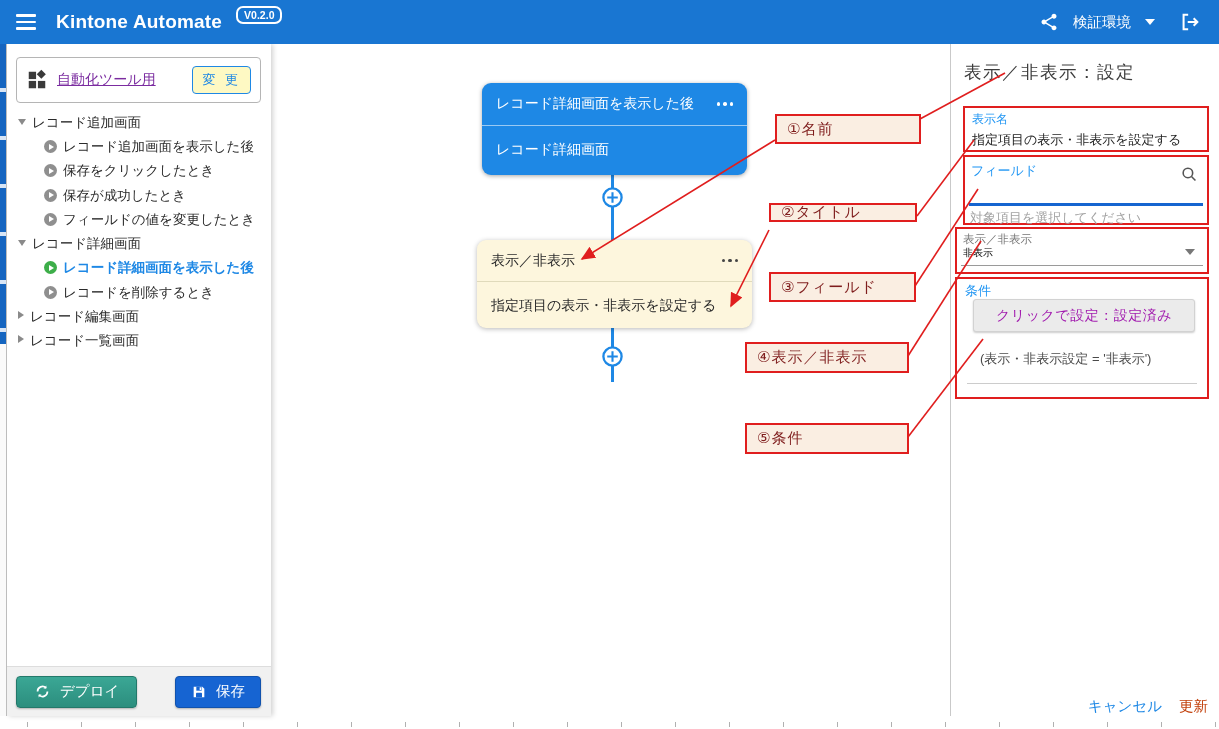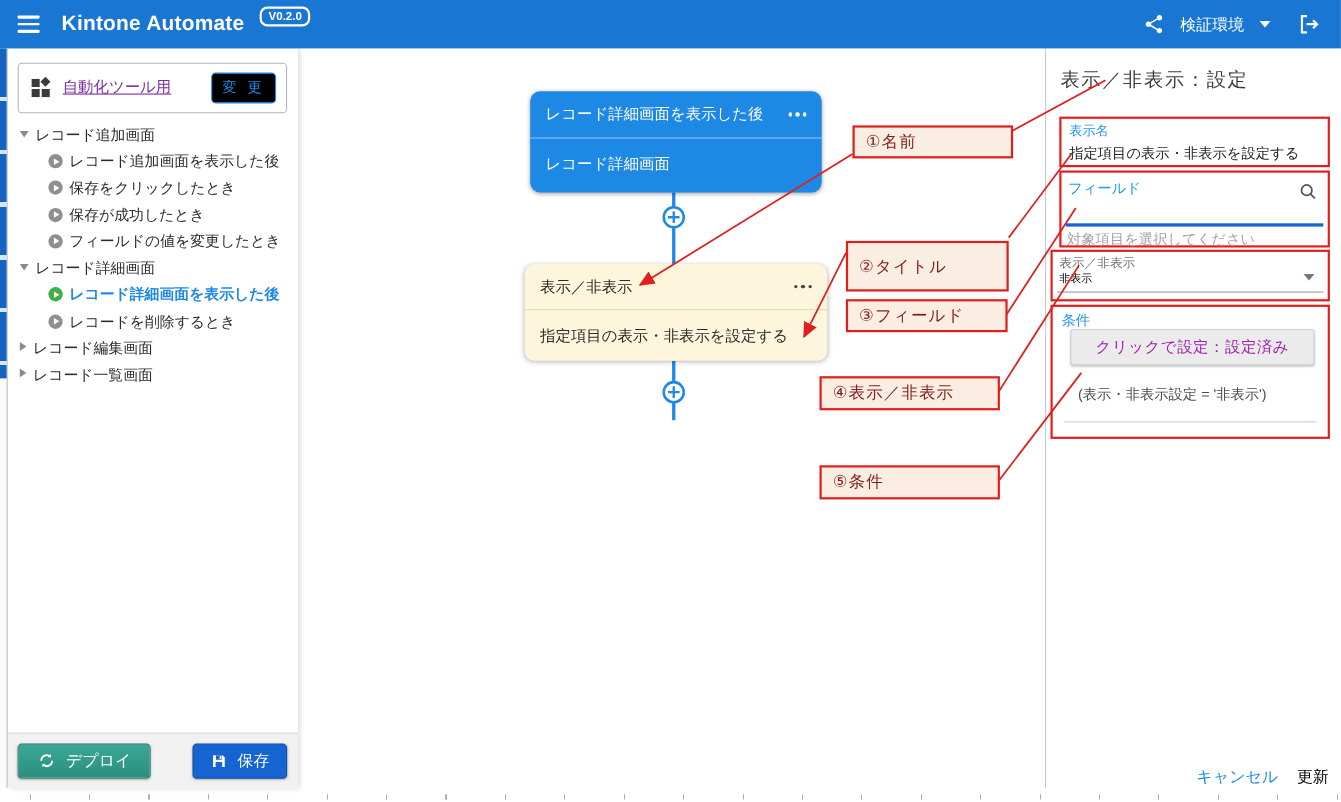--- a/index.html
+++ b/index.html
@@ -23,21 +23,21 @@
   
   .left-strip{position:absolute;left:0;top:44px;width:7px;height:672px;background:#fafafa;border-right:1px solid #bdbdbd;box-sizing:border-box;z-index:15;}
   .left-strip::before{content:"";position:absolute;left:0;top:0;width:6px;height:300px;
     background:repeating-linear-gradient(180deg,#1565c0 0 44px,#d7e5f6 44px 48px);}
   
   .sidebar{position:absolute;left:7px;top:44px;width:264px;height:672px;background:#fff;
     box-shadow:2px 0 5px rgba(0,0,0,.18);z-index:10;box-sizing:border-box;}
   .app-card{margin:13px 10px 4px 9px;border:1px solid #b5b5b5;border-radius:4px;
     padding:8px 9px;display:flex;align-items:center;gap:9px;background:#fff;}
   .app-link{color:#7b2ca0;font-size:14px;text-decoration:underline;flex:1;cursor:pointer;white-space:nowrap;}
-  .change-btn{border:1px solid #1e88e5;color:#1e88e5;background:#000000;border-radius:4px;
+  .change-btn{border:1px solid #1e88e5;color:#1e88e5;background:#fef9c3;border-radius:4px;
     font-size:13px;padding:4px 9px;letter-spacing:3px;cursor:pointer;white-space:nowrap;}
   .tree{list-style:none;margin:8px 0 0;padding:0 4px 0 9px;font-size:13.5px;color:#2b2b2b;}
   .tree li{display:flex;align-items:flex-start;gap:6px;padding:3px 2px;line-height:1.35;cursor:pointer;}
   .tree li.child{margin-left:26px;}
   .tw{width:0;height:0;flex:none;margin-top:5px;}
   .tw.down{border-left:4.5px solid transparent;border-right:4.5px solid transparent;border-top:6px solid #8a8a8a;}
   .tw.right{border-top:4.5px solid transparent;border-bottom:4.5px solid transparent;border-left:6px solid #8a8a8a;margin-top:3px;}
   .play-icon{width:13px;height:13px;border-radius:50%;background:#8f8f8f;position:relative;flex:none;margin-top:2px;}
   .play-icon::after{content:"";position:absolute;left:5px;top:3.5px;width:0;height:0;
     border-left:5px solid #fff;border-top:3px solid transparent;border-bottom:3px solid transparent;}
@@ -65,21 +65,21 @@
   .dots{display:flex;gap:3px;cursor:pointer;padding:4px 0;}
   .dots i{width:3.5px;height:3.5px;border-radius:50%;background:currentColor;display:block;}
   .vline{position:absolute;width:3px;background:#1e88e5;left:340px;}
   .v1{top:131px;height:65px;}
   .v2{top:284px;height:54px;}
   .plus{position:absolute;left:330px;width:23px;height:23px;cursor:pointer;}
   .p1{top:142px;} .p2{top:301px;}
   .ann{position:absolute;border:2px solid #e01e1e;background:#faeee2;font-size:15px;color:#7f1d1d;
     display:flex;align-items:center;padding:0 10px;letter-spacing:1px;box-sizing:border-box;white-space:nowrap;}
   .a1{left:504px;top:70px;width:146px;height:30px;}
-  .a2{left:498px;top:159px;width:148px;height:46px;margin-top:16px;}
+  .a2{left:498px;top:159px;width:148px;height:19px;}
   .a3{left:498px;top:228px;width:147px;height:30px;}
   .a4{left:474px;top:298px;width:164px;height:31px;}
   .a5{left:474px;top:379px;width:164px;height:31px;}
   
   .panel{position:absolute;left:950px;top:44px;width:269px;height:672px;background:#fff;
     border-left:1px solid #c9c9c9;box-sizing:border-box;z-index:10;}
   .panel-title{position:absolute;left:13px;top:16px;font-size:17.5px;color:#3c3c3c;letter-spacing:1.5px;white-space:nowrap;}
   .pbox{position:absolute;border:2px solid #e01e1e;box-sizing:border-box;}
   .pb1{left:12px;top:62px;width:246px;height:46px;padding:3px 7px;}
   .plabel{font-size:12px;color:#2196f3;display:block;}
@@ -97,21 +97,21 @@
   .pb3 .sel-underline{position:absolute;left:4px;right:4px;bottom:6px;height:1px;background:#9a9a9a;}
   .pb4{left:4px;top:233px;width:254px;height:122px;}
   .pb4 .plabel{position:absolute;left:8px;top:3px;font-size:13px;}
   .cond-btn{position:absolute;left:16px;top:20px;width:222px;height:33px;background:#ebebeb;
     border:1px solid #d2d2d2;border-radius:3px;box-shadow:0 1px 2px rgba(0,0,0,.2);
     font-size:14px;color:#a21caf;display:flex;align-items:center;justify-content:center;
     cursor:pointer;letter-spacing:.5px;font-family:inherit;}
   .cond-expr{position:absolute;left:23px;top:71px;font-size:13px;color:#4a4a4a;white-space:nowrap;}
   .cond-hr{position:absolute;left:10px;right:10px;bottom:13px;border-top:1px solid #ccc;}
   .panel-cancel{position:absolute;right:57px;top:653px;font-size:14.5px;color:#1e88e5;cursor:pointer;white-space:nowrap;}
-  .panel-update{position:absolute;right:11px;top:653px;font-size:14.5px;color:#000000;cursor:pointer;white-space:nowrap;}
+  .panel-update{position:absolute;right:11px;top:653px;font-size:14.5px;color:#c2410c;cursor:pointer;white-space:nowrap;}
   
   .overlay{position:absolute;left:0;top:0;z-index:40;pointer-events:none;}
   .overlay line{stroke:#e01e1e;stroke-width:1.6;}
   .bottom-ruler{position:absolute;left:0;top:716px;width:1219px;height:13px;background:#fff;z-index:5;}
   .bottom-ruler::after{content:"";position:absolute;left:27px;right:0;top:6px;height:5px;
     background:repeating-linear-gradient(90deg,#b0b0b0 0 1px,transparent 1px 54px);}
 </style>
 </head>
 <body>
 

